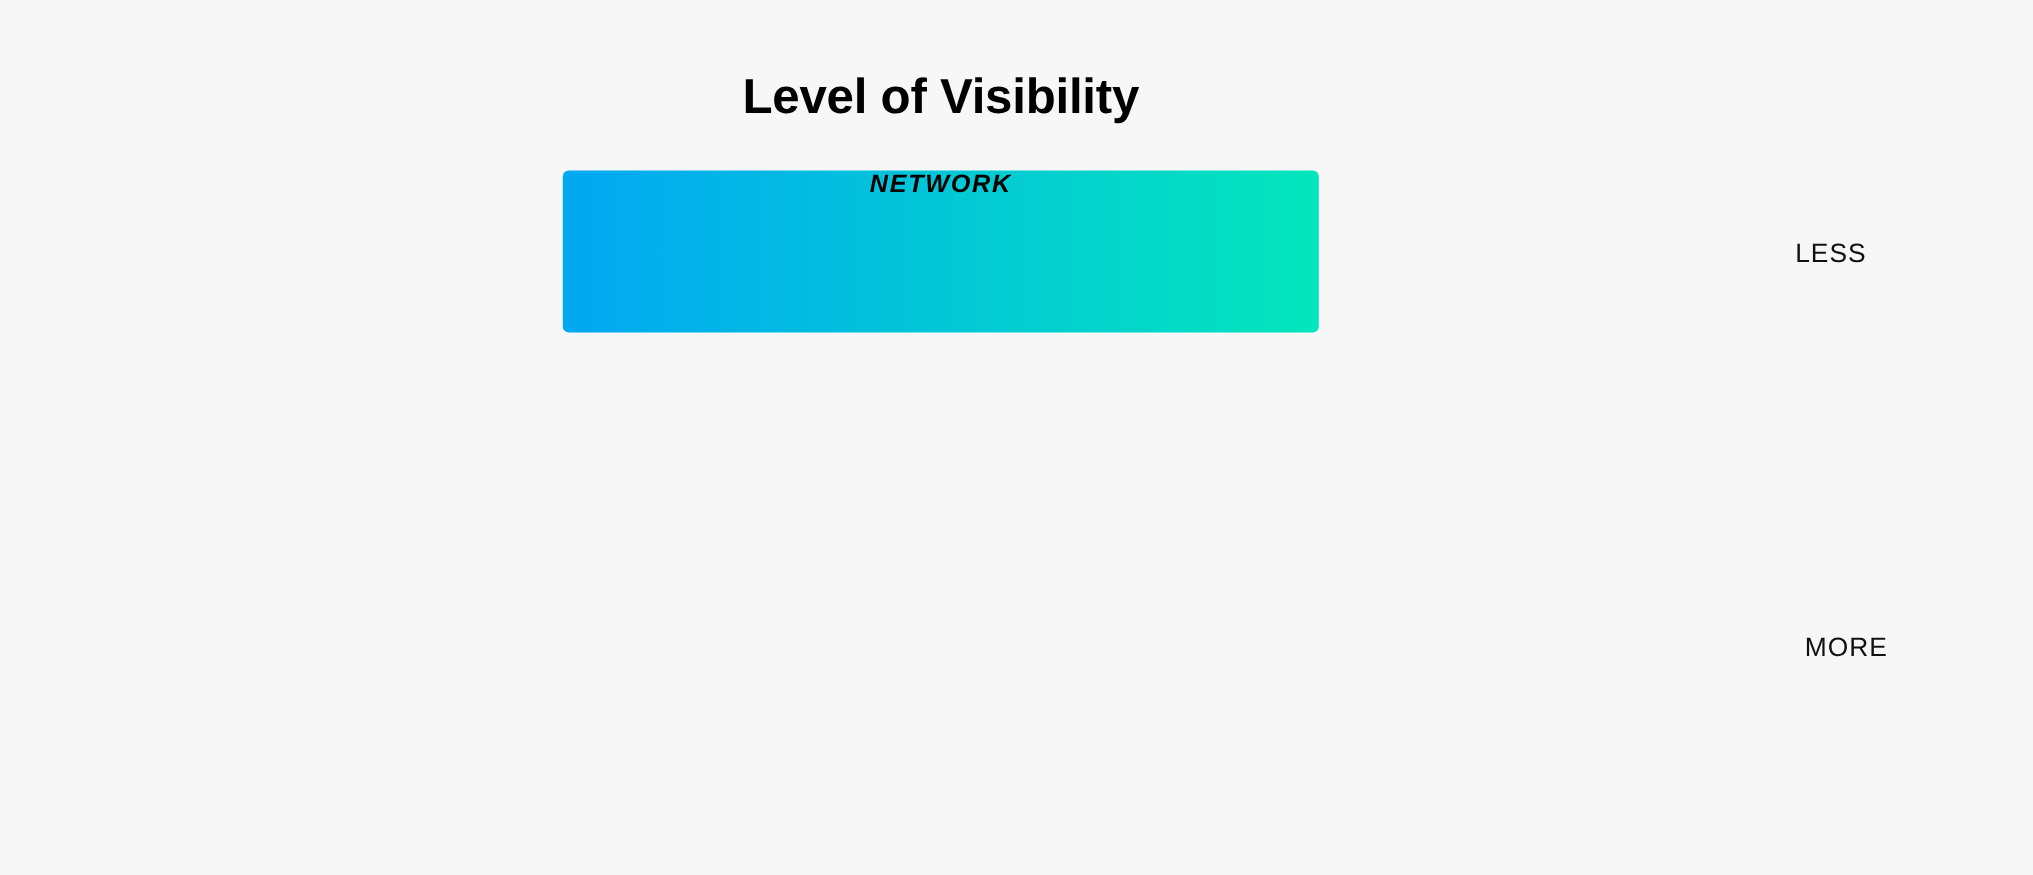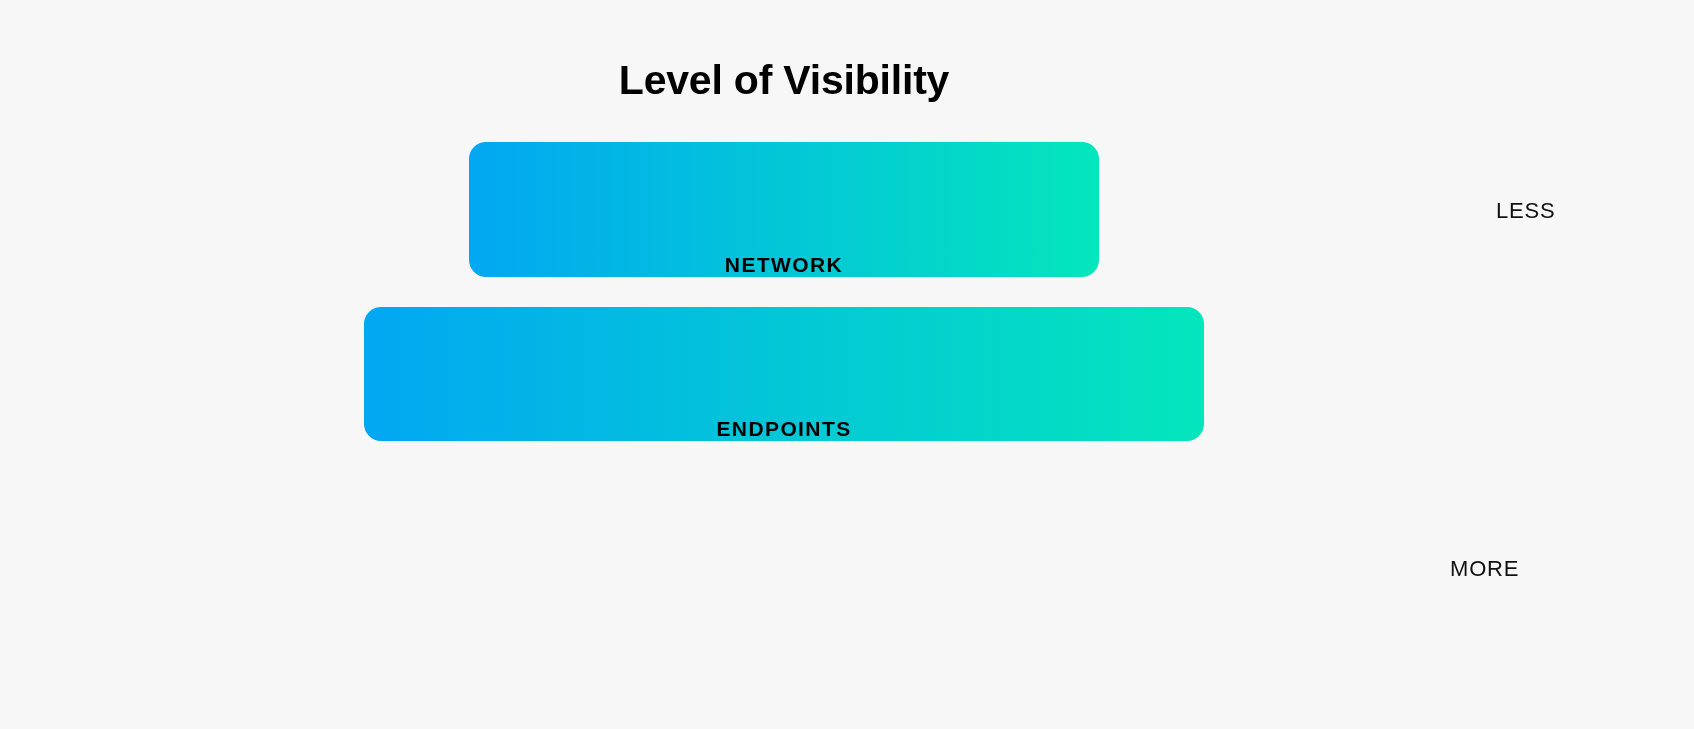--- a/index.html
+++ b/index.html
@@ -42,25 +42,26 @@
   #funnel {
     position: absolute;
     left: 0;
     top: 0;
     width: 1694px;
     height: 729px;
   }
 
   .funnel-bar {
     position: absolute;
-    border-radius: 17px;
+    border-radius: 5px;
     background-image: linear-gradient(90deg, #02a7f2 0%, #04e6bc 100%);
     display: flex;
-    align-items: flex-end;
+    align-items: flex-start;
     justify-content: center;
+    font-style: italic;
   }
 
   .funnel-bar-label {
     font-size: 21px;
     font-weight: bold;
     color: #000000;
     letter-spacing: 1.4px;
     text-align: center;
     white-space: nowrap;
     user-select: none;
@@ -74,38 +75,35 @@
   
   .scale-label {
     position: absolute;
     font-size: 22px;
     font-weight: normal;
     color: #111111;
     letter-spacing: 0.8px;
     white-space: nowrap;
   }
   #scale-less { left: 1450px; top: 198px; margin-left: 46px; }
-  #scale-more { left: 1450px; top: 527px; margin-top: 29px; }
+  #scale-more { left: 1504px; top: 527px; }
 </style>
 </head>
 <body>
 
 <div id="figure">
 
   <div id="chart-title">Level of Visibility</div>
 
   <div id="funnel">
 
     <div class="funnel-bar" id="bar-network">
       <span class="funnel-bar-label">NETWORK</span>
     </div>
 
-    <div class="funnel-bar" id="bar-endpoints">
-      <span class="funnel-bar-label">ENDPOINTS</span>
-    </div>
 
 
   </div>
 
   <div class="scale-label" id="scale-less">LESS</div>
 
   <div class="scale-label" id="scale-more">MORE</div>
 
 </div>
 

